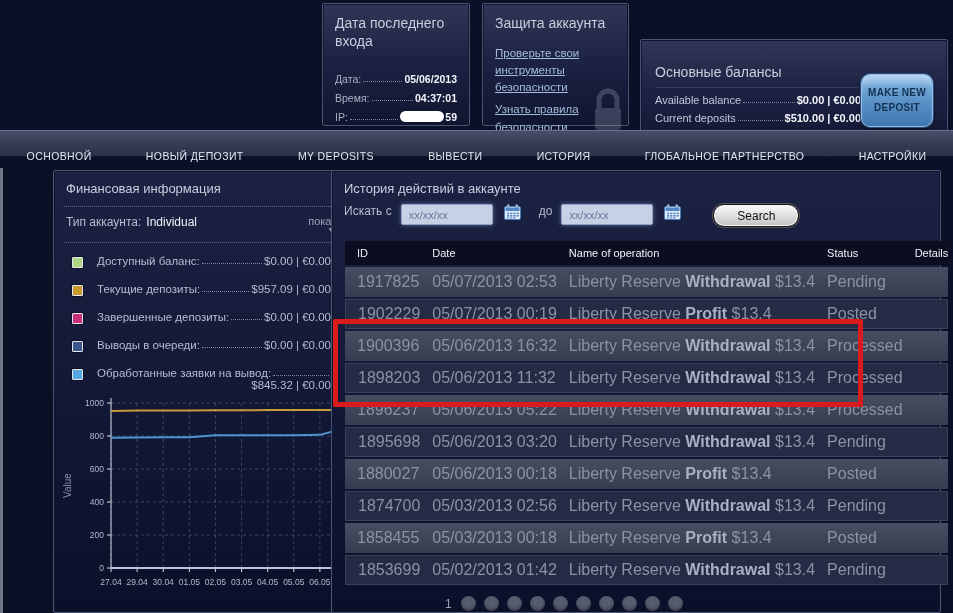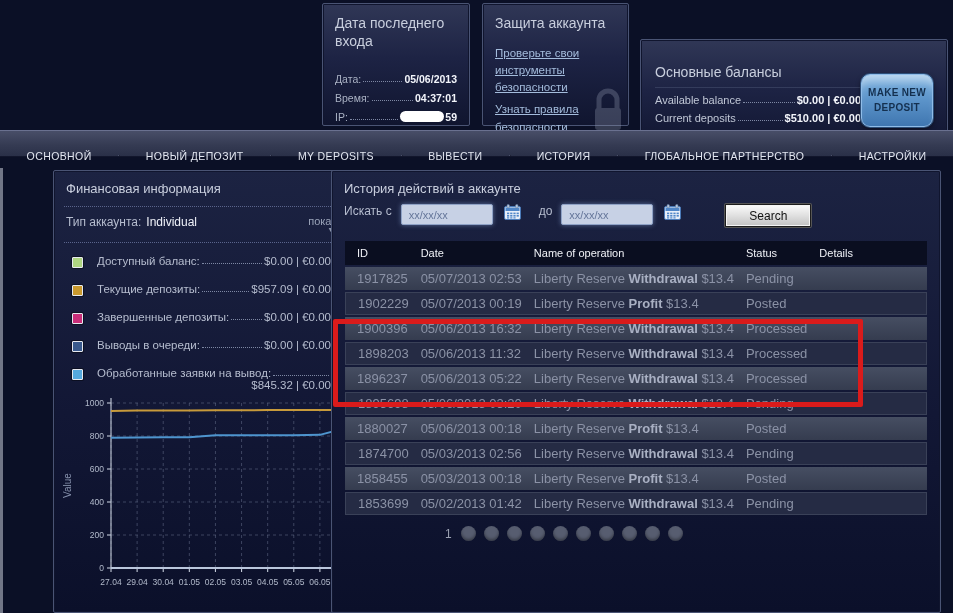--- a/index.html
+++ b/index.html
@@ -88,29 +88,29 @@
   
   .history-panel{left:331px;top:170px;width:610px;height:443px;padding:10px 12px;}
   .search-row{display:flex;align-items:flex-start;margin-top:7px;height:24px;}
   .search-label{font-size:12px;color:#b6bdcf;white-space:nowrap;}
   .date-input{width:92px;height:21px;margin-left:9px;background:#c7d1e5;border:1px solid #8fa2c6;
     border-radius:2px;font-size:11px;color:#4e5d7c;padding:0 7px;font-family:"Liberation Sans",sans-serif;
     box-shadow:0 0 5px rgba(140,170,220,.55);}
   .date-input::placeholder{color:#65769a;opacity:1;}
   .cal-icon{margin-left:11px;cursor:pointer;line-height:0;}
   .to-label{margin-left:18px;}
-  .search-btn{margin-left:44px;width:86px;height:23px;border:1px solid #1c1c1c;border-radius:1px;
+  .search-btn{margin-left:32px;width:86px;height:23px;border:1px solid #1c1c1c;border-radius:11px;
     background:linear-gradient(180deg,#fbfbfb 0%,#e3e3e3 45%,#c2c2c2 100%);
     box-shadow:inset 0 0 0 1px #f5f5f5,0 0 0 1px #555;
     font-size:12px;color:#111;font-family:"Liberation Sans",sans-serif;cursor:pointer;}
 
   .hist-table{width:calc(100% - 2px);margin:11px 1px 0;border-collapse:separate;border-spacing:0 2px;}
   .hist-table th{background:#0a0e20;color:#f0f2f7;font-weight:normal;font-size:11px;text-align:left;
     height:24px;padding:0 0 0 12px;white-space:nowrap;}
-  .hist-table td{font-size:13px;color:#8b92a6;height:23px;padding:0 0 0 12px;white-space:nowrap;}
+  .hist-table td{font-size:16px;color:#8b92a6;height:30px;padding:0 0 0 12px;white-space:nowrap;}
   .hist-table tr:nth-of-type(odd) td{background:linear-gradient(180deg,#464e62 0%,#353c4f 100%);}
   .hist-table tr:nth-of-type(even) td{background:#252b44;border-top:1px solid #3a4158;border-bottom:1px solid #3a4158;}
   .hist-table tr:nth-of-type(even) td:first-child{border-left:1px solid #3a4158;}
   .hist-table tr:nth-of-type(even) td:last-child{border-right:1px solid #3a4158;}
   .c-id{width:62px;} .c-date{width:110px;} .c-op{width:208px;} .c-status{width:73px;}
   .c-op b{color:#a9b0c3;}
 
   .red-box{position:absolute;left:1px;top:148px;width:530px;height:88px;border:5px solid #da1b1b;
            border-radius:2px;z-index:6;pointer-events:none;}
 

